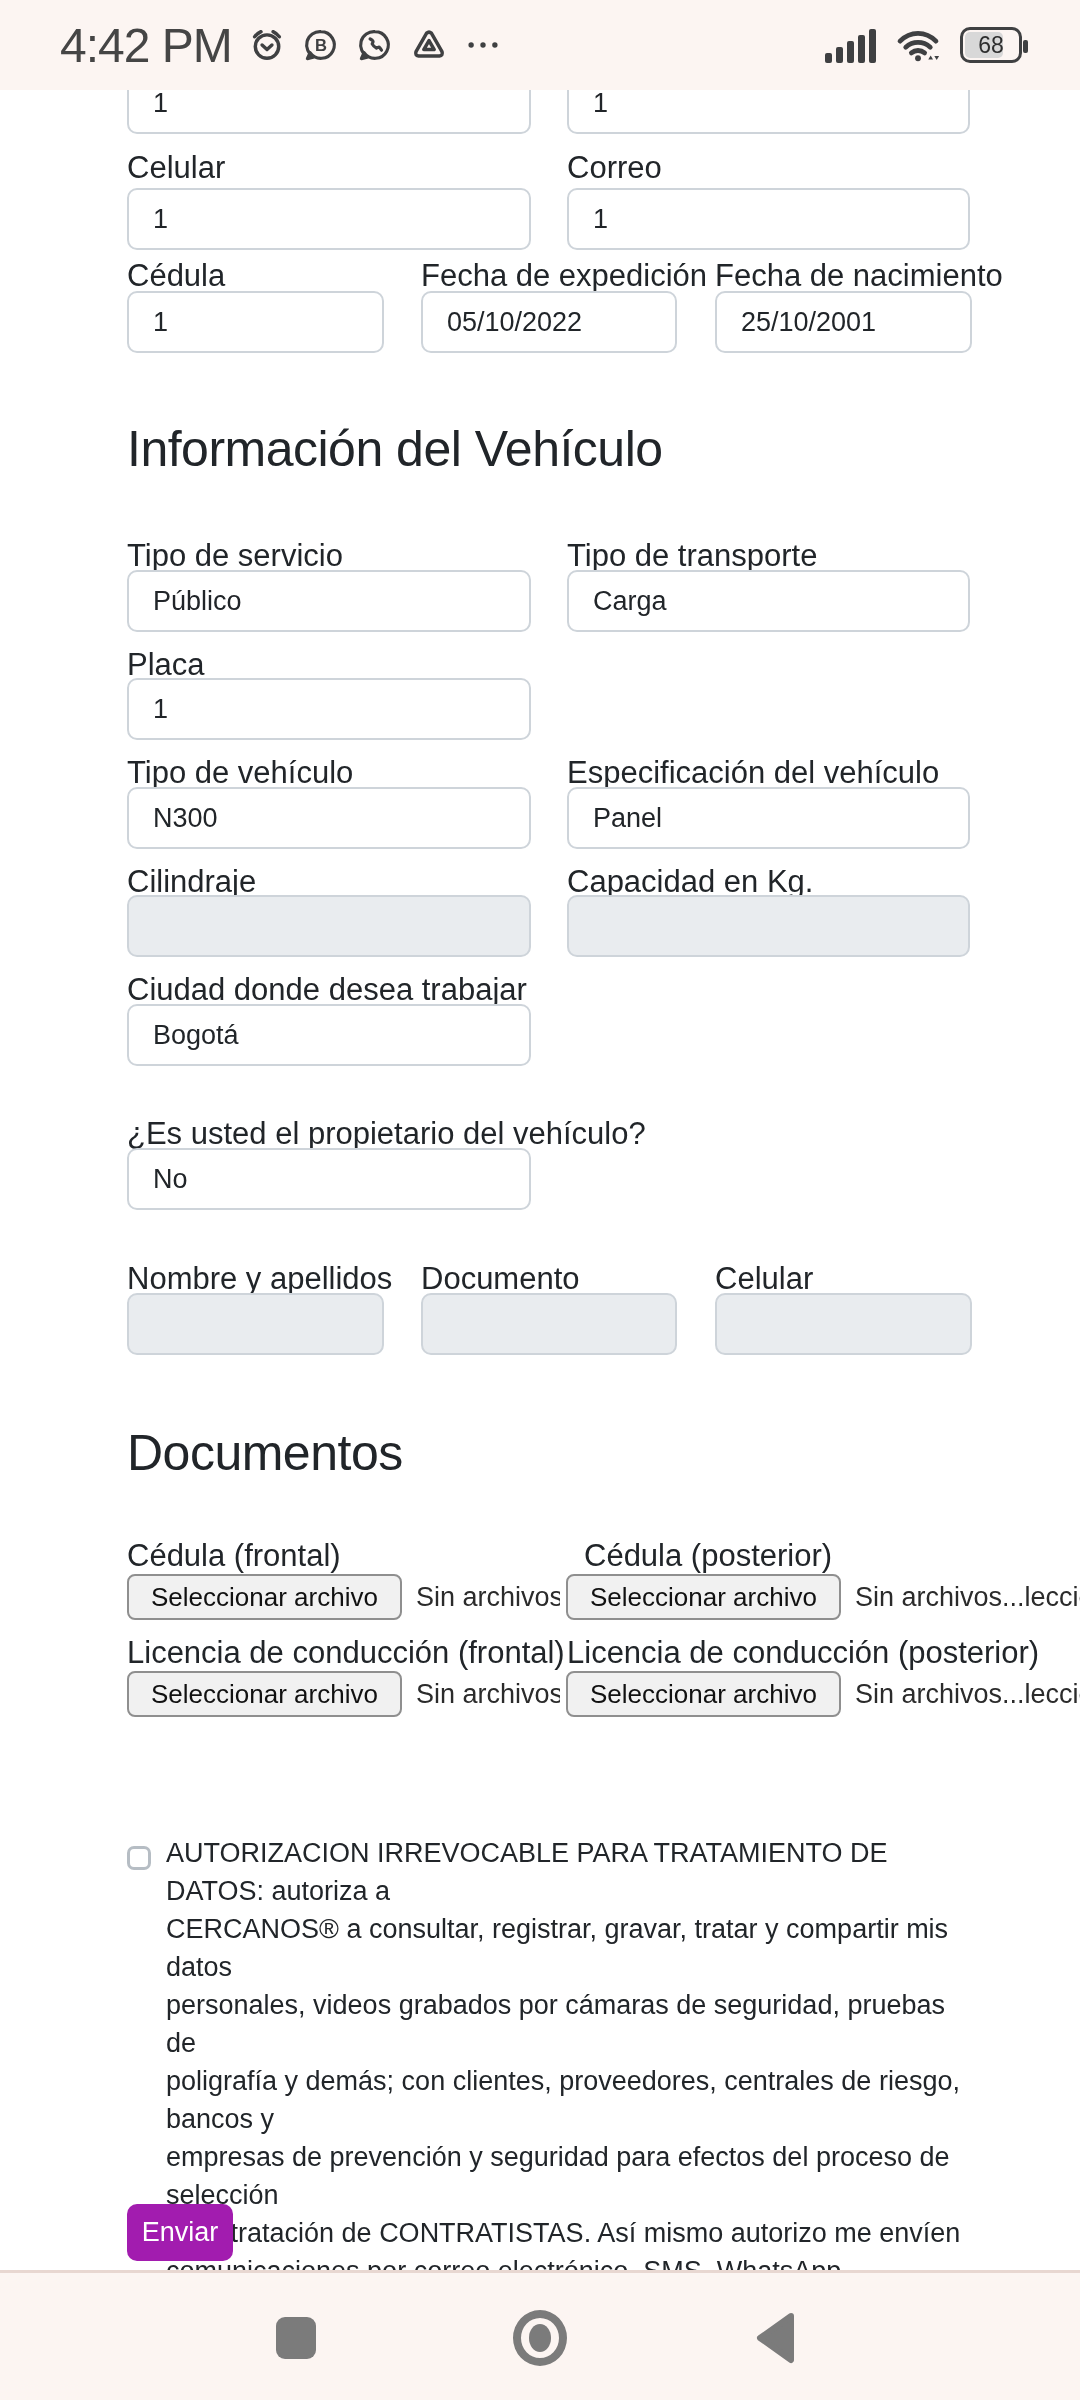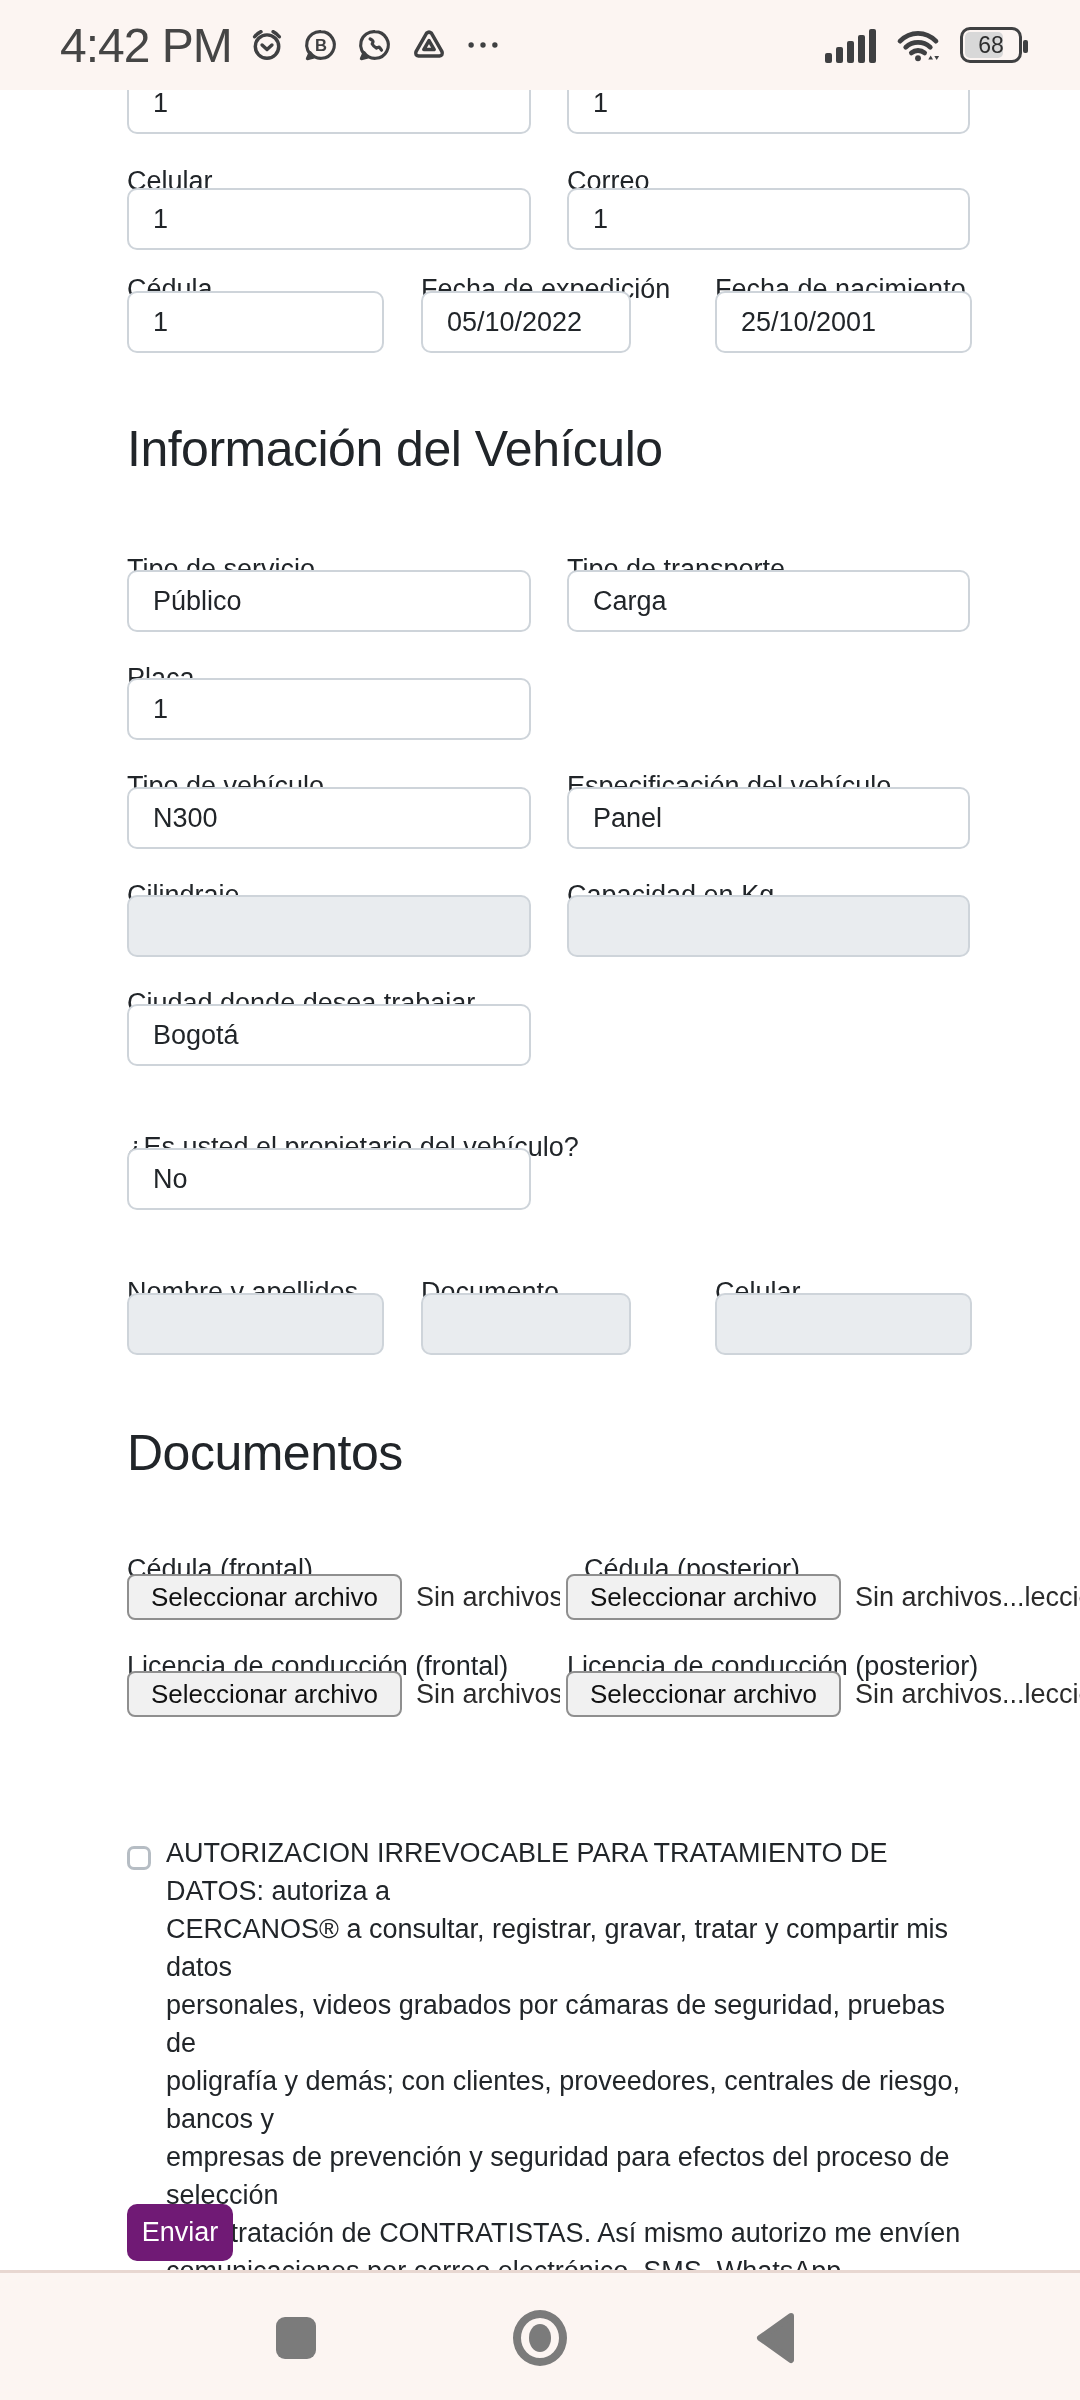--- a/index.html
+++ b/index.html
@@ -16,45 +16,45 @@
   .sigbars{display:flex;align-items:flex-end;gap:4px;height:36px;}
   .sigbars i{display:block;width:7px;background:#3f4042;border-radius:2px;}
   .battery{position:relative;width:62px;height:36px;border:3px solid #3f4042;border-radius:10px;
            box-sizing:border-box;}
   .battery .fill{position:absolute;left:2px;top:2px;bottom:2px;width:68%;background:#d8d8d8;border-radius:5px;}
   .battery .pct{position:absolute;inset:0;display:flex;align-items:center;justify-content:center;
                 font-size:23px;color:#2e2e2e;}
   .battery .nub{position:absolute;right:-9px;top:10px;width:5px;height:13px;background:#3f4042;border-radius:2px;}
 
   
-  .label{position:absolute;font-size:27px;color:#212529;white-space:nowrap;margin-top:16px;}
+  .label{position:absolute;font-size:31px;color:#212529;white-space:nowrap;}
   .box{position:absolute;height:62px;border:2px solid #ced4da;border-radius:10px;background:#fff;
        box-sizing:border-box;display:flex;align-items:center;padding-left:24px;font-size:27px;color:#212529;}
   .box.disabled{background:#e9ecef;}
   .h{position:absolute;font-size:50px;font-weight:500;color:#212529;letter-spacing:-0.5px;white-space:nowrap;}
   .c1{left:127px;width:404px;}
   .c2{left:567px;width:403px;}
   .t1{left:127px;width:257px;}
-  .t2{left:421px;width:210px;}
+  .t2{left:421px;width:256px;}
   .t3{left:715px;width:257px;}
 
   
   .filerow{position:absolute;height:48px;display:flex;align-items:center;overflow:hidden;white-space:nowrap;}
   .filebtn{flex:0 0 auto;height:46px;background:#f1f1f1;border:2px solid #8f8f8f;border-radius:8px;
            box-sizing:border-box;display:flex;align-items:center;padding:0 22px;font-size:26px;color:#111;}
   .filestatus{margin-left:14px;font-size:27px;color:#2b2b2b;}
 
   
   .checkbox{position:absolute;left:127px;top:1846px;width:24px;height:24px;border:3px solid #b6bdc4;
             border-radius:7px;background:#fff;box-sizing:border-box;}
   .checktext{position:absolute;left:166px;top:1834px;width:806px;font-size:27px;line-height:38px;
              color:#212529;white-space:pre-line;}
 
   
-  .submit{position:absolute;left:127px;top:2204px;width:106px;height:57px;background:#701a75;border:none;
+  .submit{position:absolute;left:127px;top:2204px;width:106px;height:57px;background:#a21caf;border:none;
           border-radius:10px;color:#ffffff;font-size:27px;display:flex;align-items:center;justify-content:center;
           font-family:"Liberation Sans", sans-serif;}
 
   
   .navdivider{position:absolute;left:0;top:2270px;width:1080px;height:3px;background:#e8d7d1;}
   .navbar{position:absolute;left:0;top:2273px;width:1080px;height:127px;background:#fcf5f2;}
   .nav-square{position:absolute;left:276px;top:2317px;width:40px;height:42px;background:#7b7b7b;border-radius:9px;}
   .nav-home{position:absolute;left:513px;top:2310px;width:54px;height:56px;border:8px solid #7b7b7b;
             border-radius:50%;box-sizing:border-box;display:flex;align-items:center;justify-content:center;}
   .nav-home i{display:block;width:22px;height:28px;background:#7b7b7b;border-radius:50%;}

